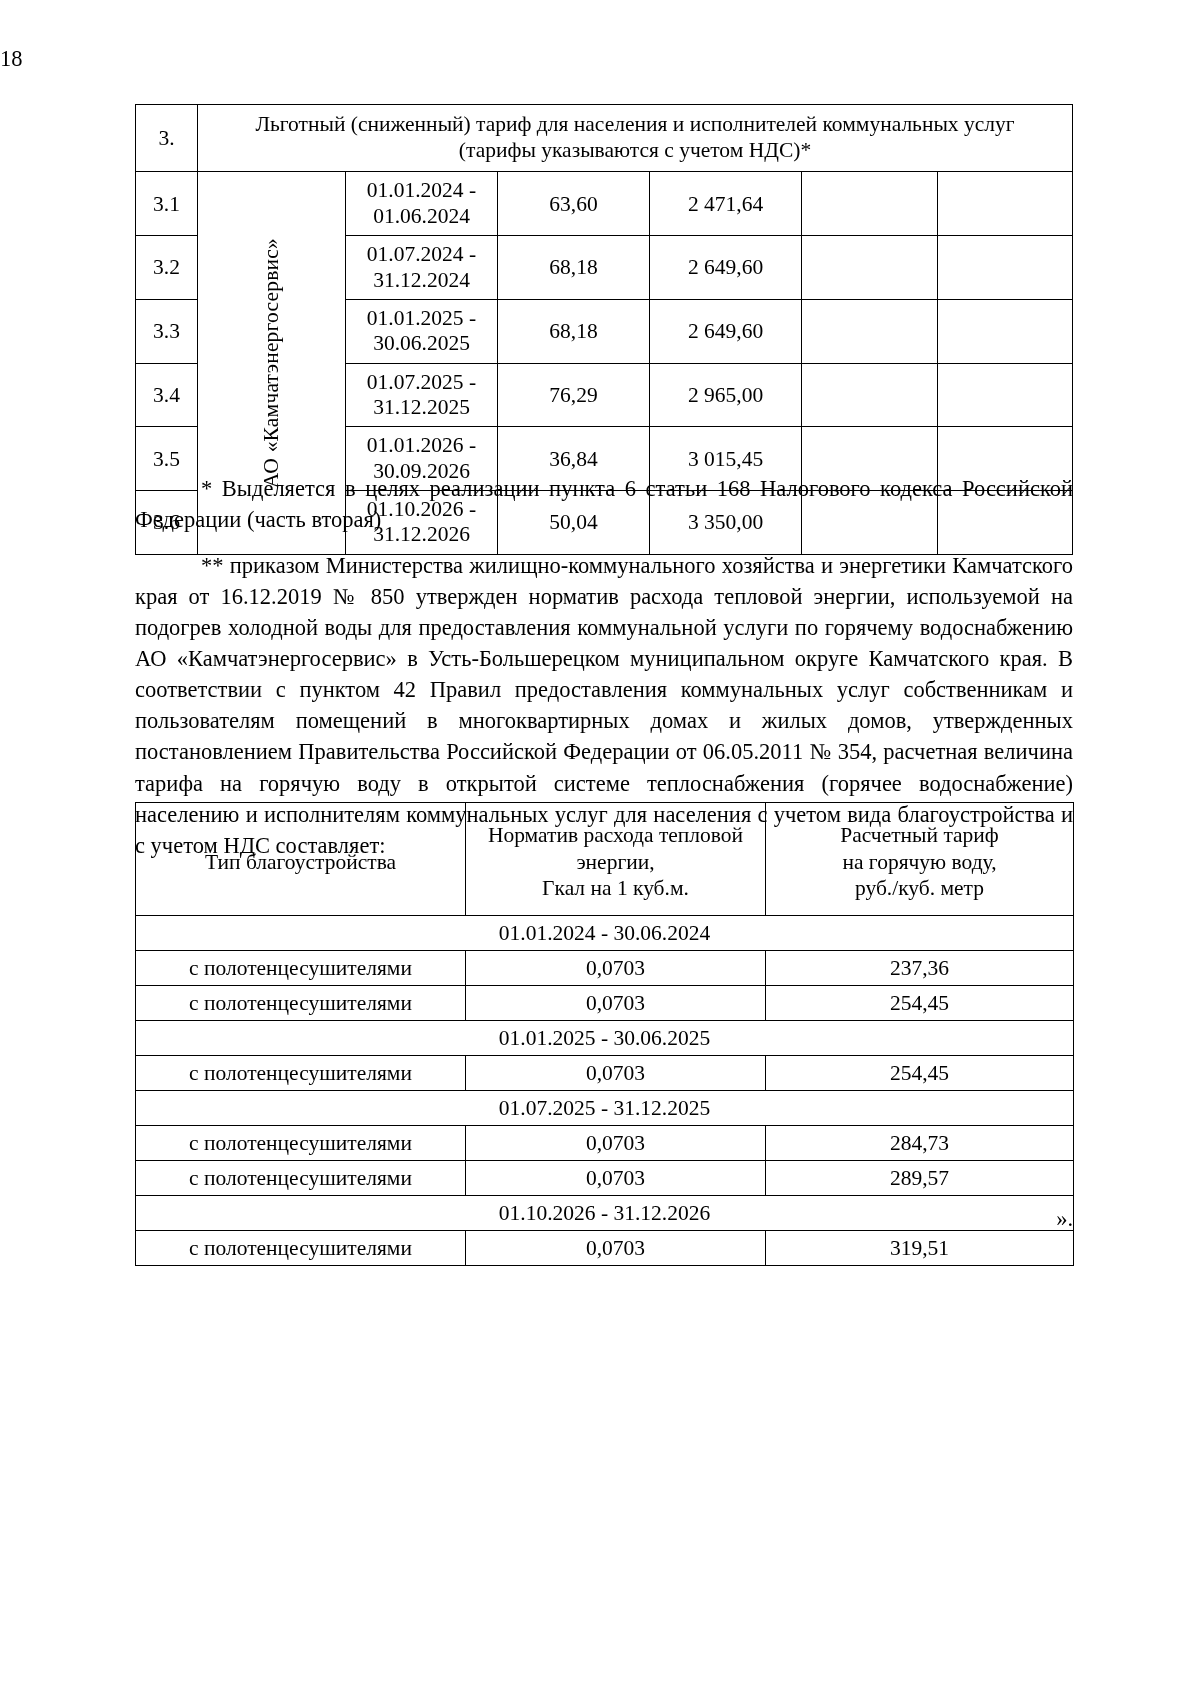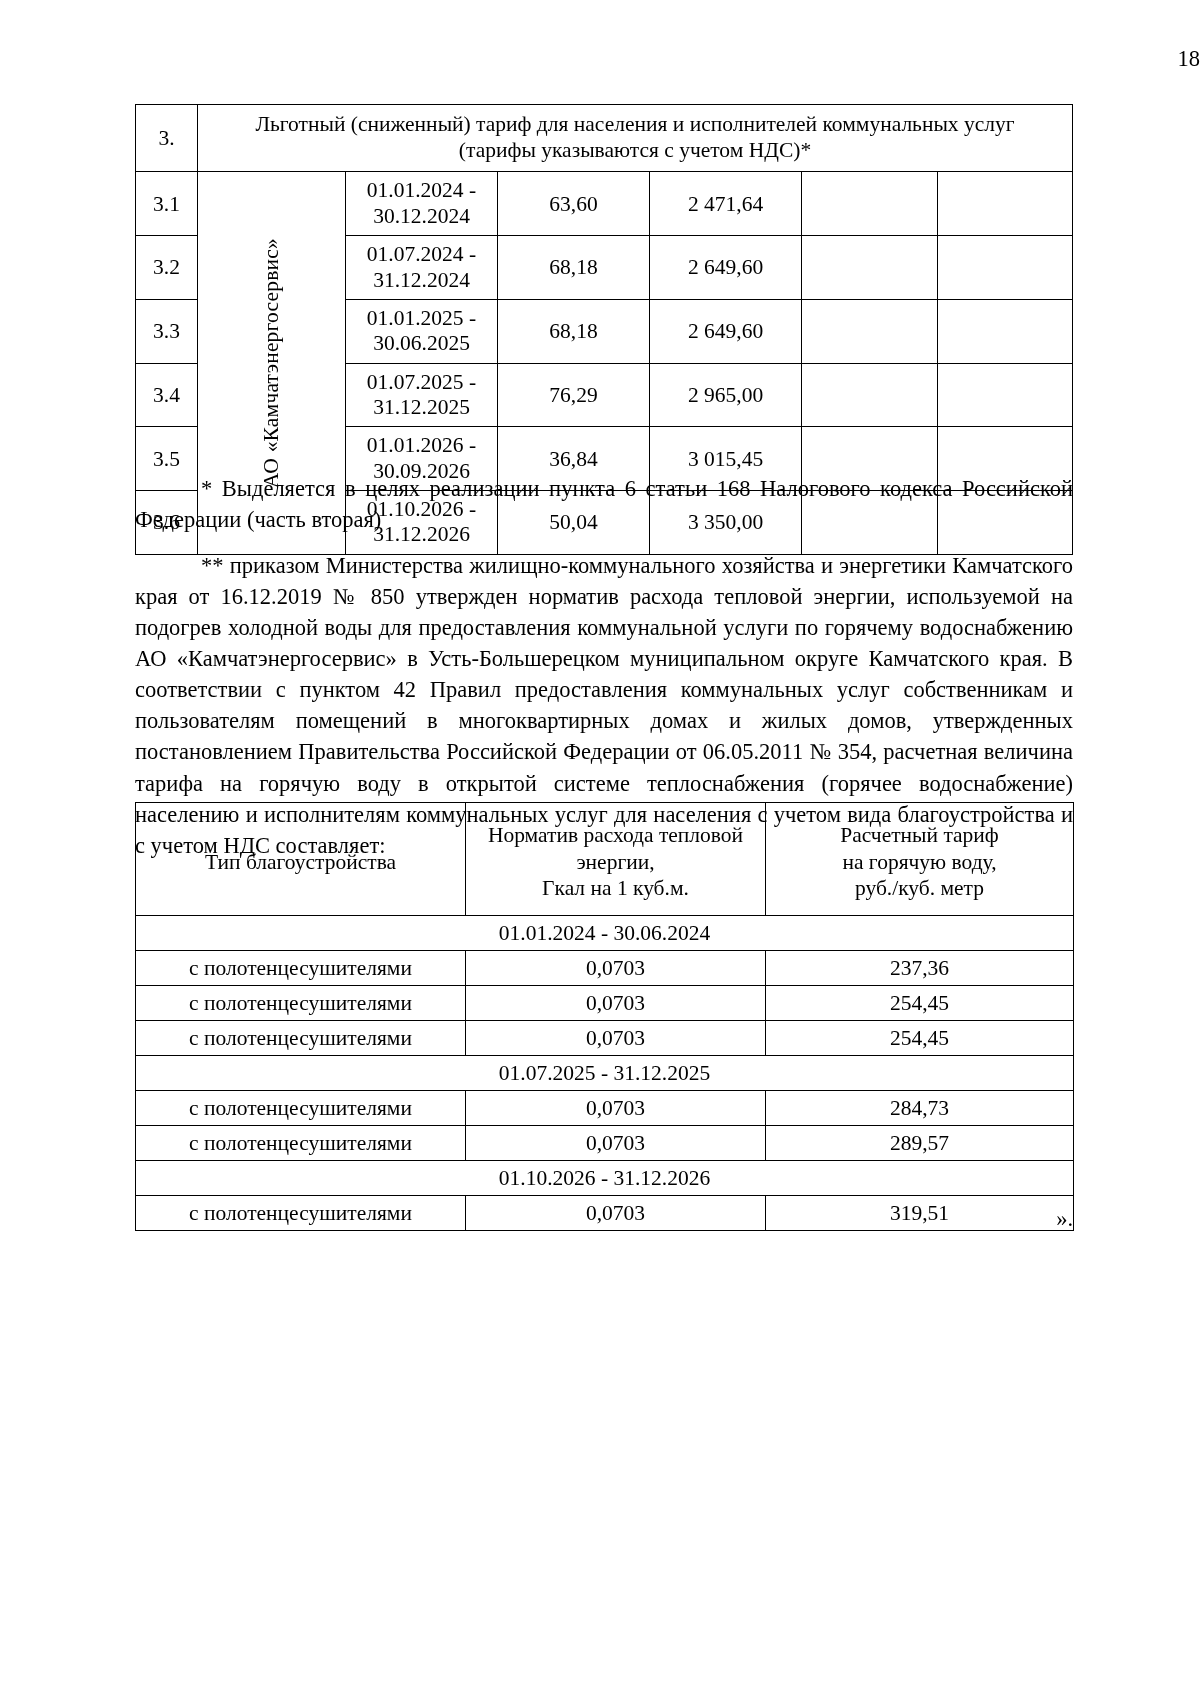--- a/index.html
+++ b/index.html
@@ -23,21 +23,21 @@
     width: 1200px;
     height: 1698px;
     padding: 0;
   }
 
   .page-number {
     position: absolute;
     left: 0;
     top: 48px;
     width: 1200px;
-    text-align: right;
+    text-align: left;
     font-size: 22.5px;
     line-height: 1;
   }
 
   
   table {
     border-collapse: collapse;
     table-layout: fixed;
   }
   table td, table th {
@@ -185,21 +185,21 @@
           </td>
         </tr>
 
         <tr>
           <td class="num-cell">3.1</td>
           <td class="org-cell" rowspan="6">
             <div class="vertical-org">АО «Камчатэнергосервис»</div>
           </td>
           <td class="period-cell">
             <div>01.01.2024 -</div>
-            <div>30.12.2024</div>
+            <div>01.06.2024</div>
           </td>
           <td class="value-cell">63,60</td>
           <td class="value-cell">2 471,64</td>
           <td class="value-cell"></td>
           <td class="value-cell"></td>
         </tr>
 
         <tr>
           <td class="num-cell">3.2</td>
           <td class="period-cell">
@@ -298,20 +298,23 @@
           <td>237,36</td>
         </tr>
 
         <tr>
           <td>с полотенцесушителями</td>
           <td>0,0703</td>
           <td>254,45</td>
         </tr>
 
         <tr>
+          <td class="period-span" colspan="3">01.01.2025 - 30.06.2025</td>
+        </tr>
+        <tr>
           <td>с полотенцесушителями</td>
           <td>0,0703</td>
           <td>254,45</td>
         </tr>
 
         <tr>
           <td class="period-span" colspan="3">01.07.2025 - 31.12.2025</td>
         </tr>
         <tr>
           <td>с полотенцесушителями</td>

